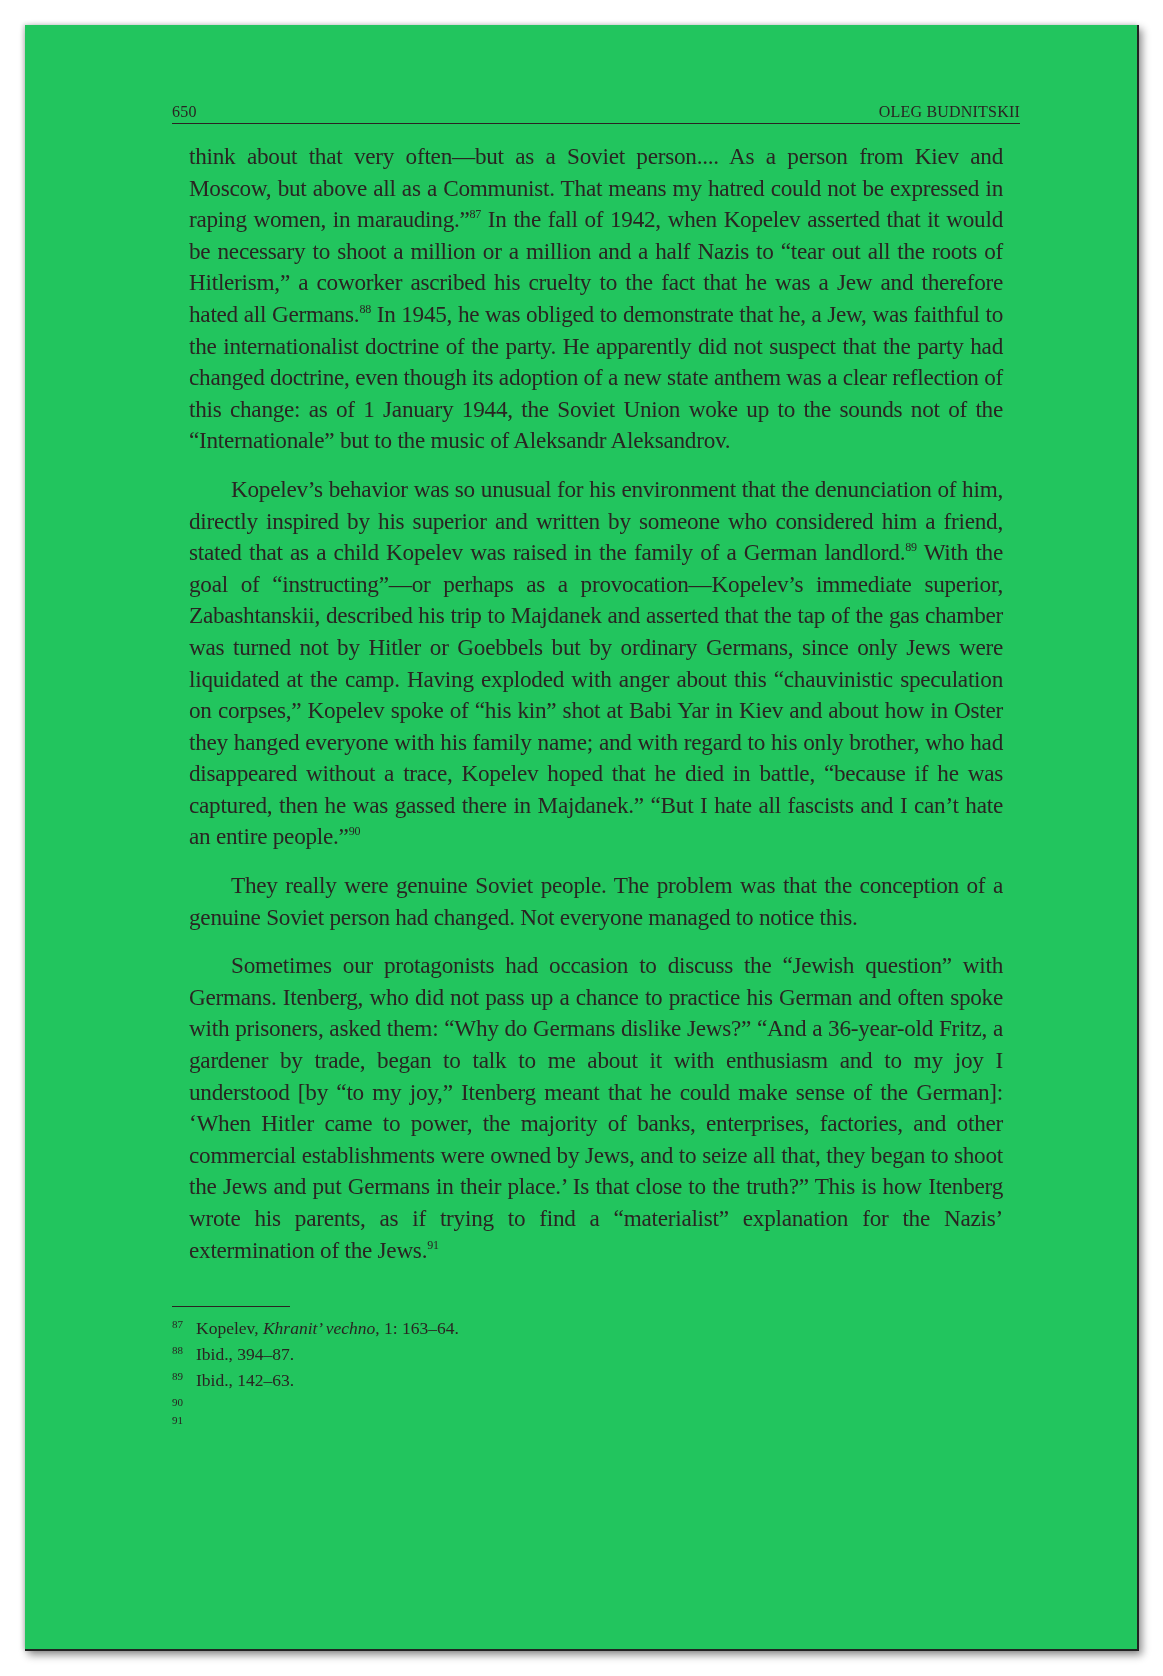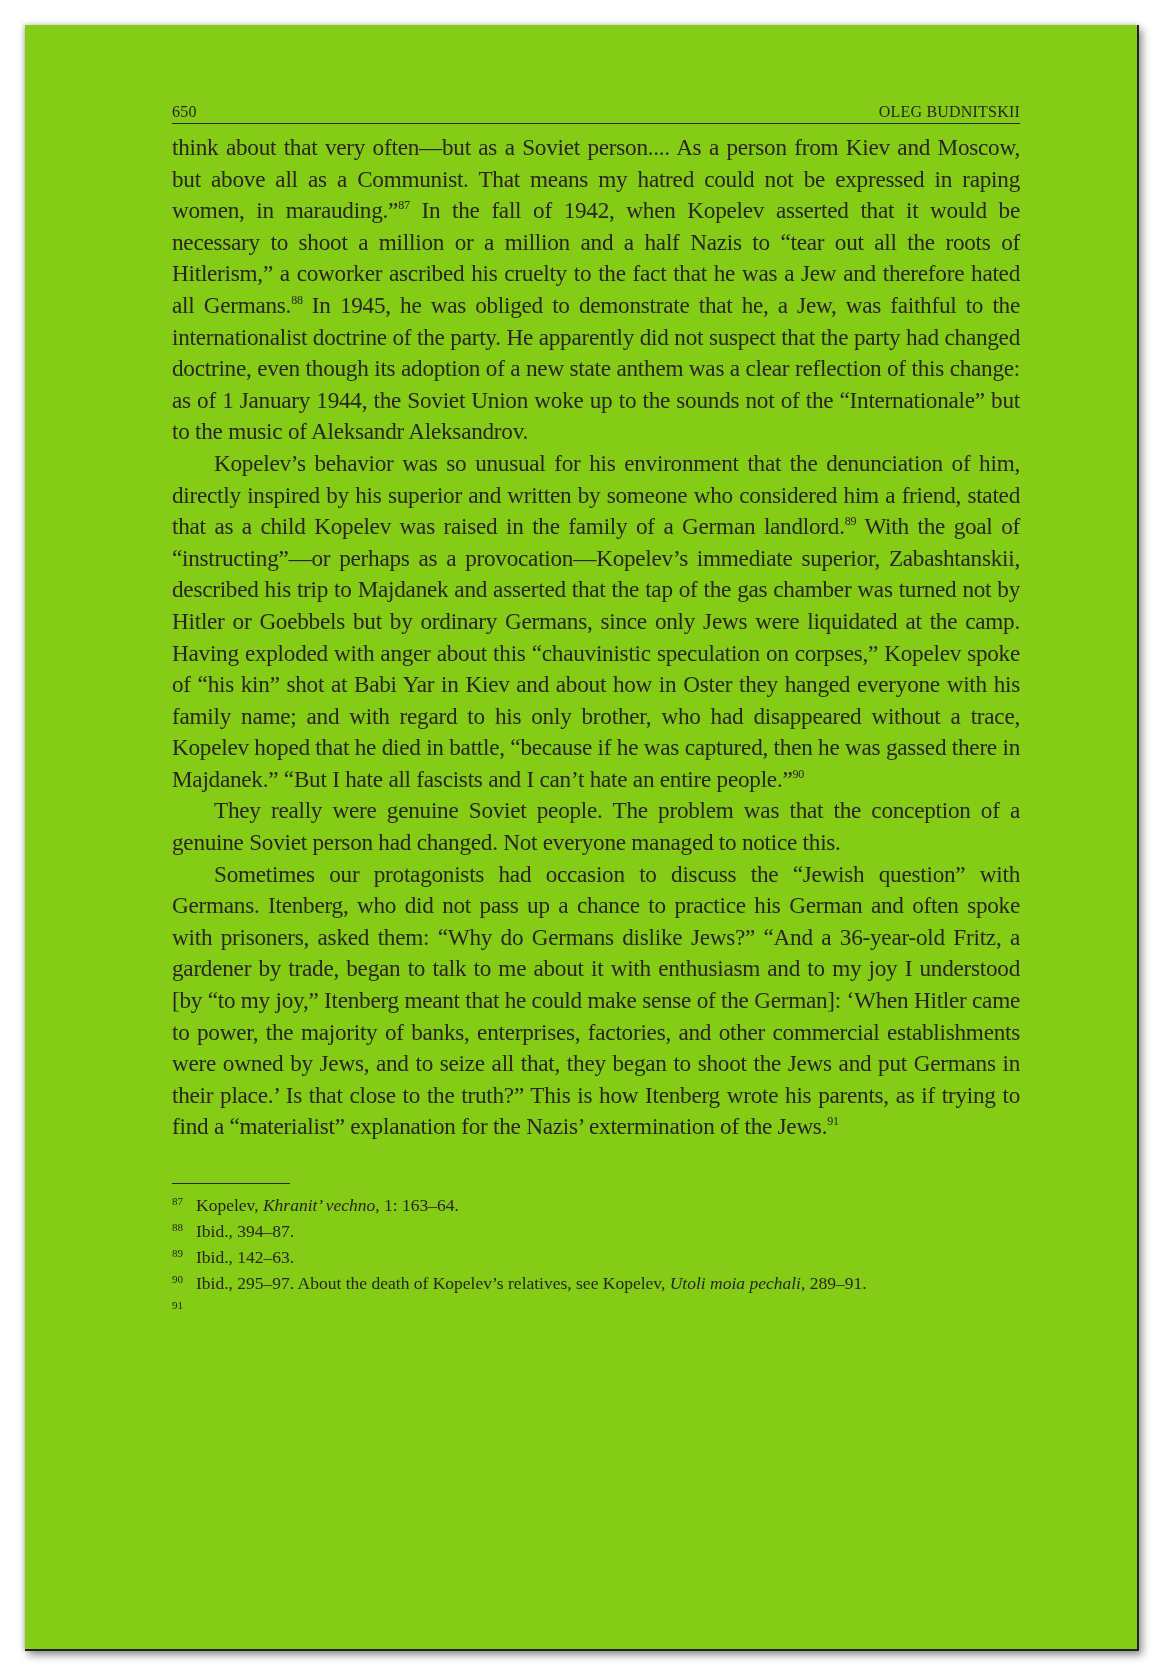--- a/index.html
+++ b/index.html
@@ -6,21 +6,21 @@
   body {
     width: 1163px; height: 1676px;
     background: #ffffff;
     position: relative;
     overflow: hidden;
   }
   .page {
     position: absolute;
     left: 25px; top: 25px;
     width: 1112px; height: 1624px;
-    background: #84cc16;
+    background: #22c55e;
     border-right: 2px solid #222;
     border-bottom: 2px solid #222;
     box-shadow: 3px 4px 8px rgba(0,0,0,0.45), -2px -1px 4px rgba(0,0,0,0.15);
   }
   .content {
     position: absolute;
     left: 147px; top: 78px;
     width: 848px;
     font-family: "Liberation Serif", "DejaVu Serif", serif;
     color: #2a2422;
@@ -32,21 +32,21 @@
     font-size: 16px;
     letter-spacing: 0.2px;
   }
   .body-text {
     margin-top: 8px;
     font-size: 23.2px;
     line-height: 31.6px;
     text-align: justify;
     letter-spacing: -0.25px;
   }
-  .body-text p { margin: 0; }
+  .body-text p { margin: 17px; }
   .body-text p.indent { text-indent: 42px; }
   sup { font-size: 12px; line-height: 0; vertical-align: 9px; }
   .footnote-rule {
     margin-top: 40px;
     width: 118px;
     border-top: 1.5px solid #2a2422;
   }
   .footnotes {
     margin-top: 8px;
     font-size: 17.5px;
@@ -83,20 +83,19 @@
         <div class="footnote">
           <span class="fn-num">88</span>
           <span class="fn-text">Ibid., 394–87.</span>
         </div>
         <div class="footnote">
           <span class="fn-num">89</span>
           <span class="fn-text">Ibid., 142–63.</span>
         </div>
         <div class="footnote">
           <span class="fn-num">90</span>
-          <span class="fn-text">Ibid., 295–97. About the death of Kopelev’s relatives, see Kopelev, <em>Utoli moia pechali</em>, 289–91.</span>
         </div>
         <div class="footnote">
           <span class="fn-num">91</span>
         </div>
       </div>
   </div>
 </div>
 
 </body></html>

